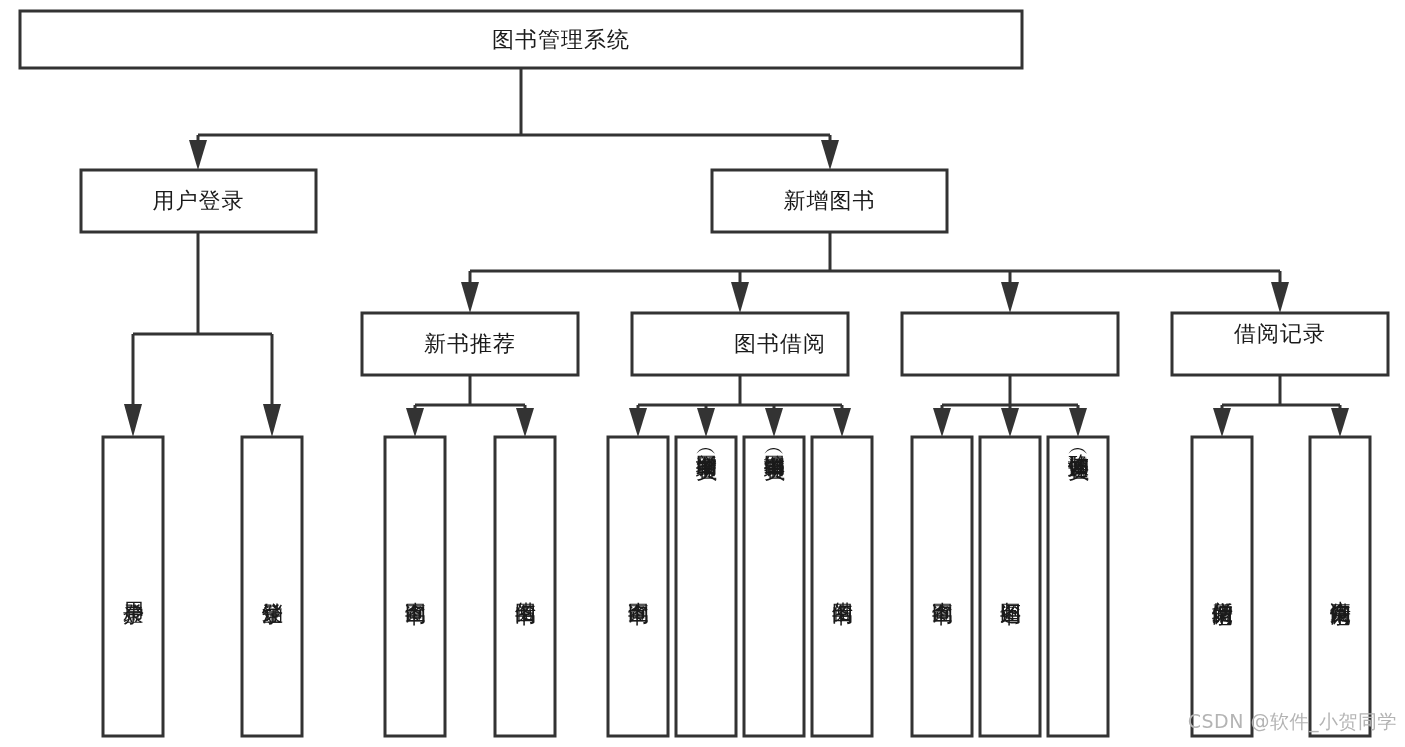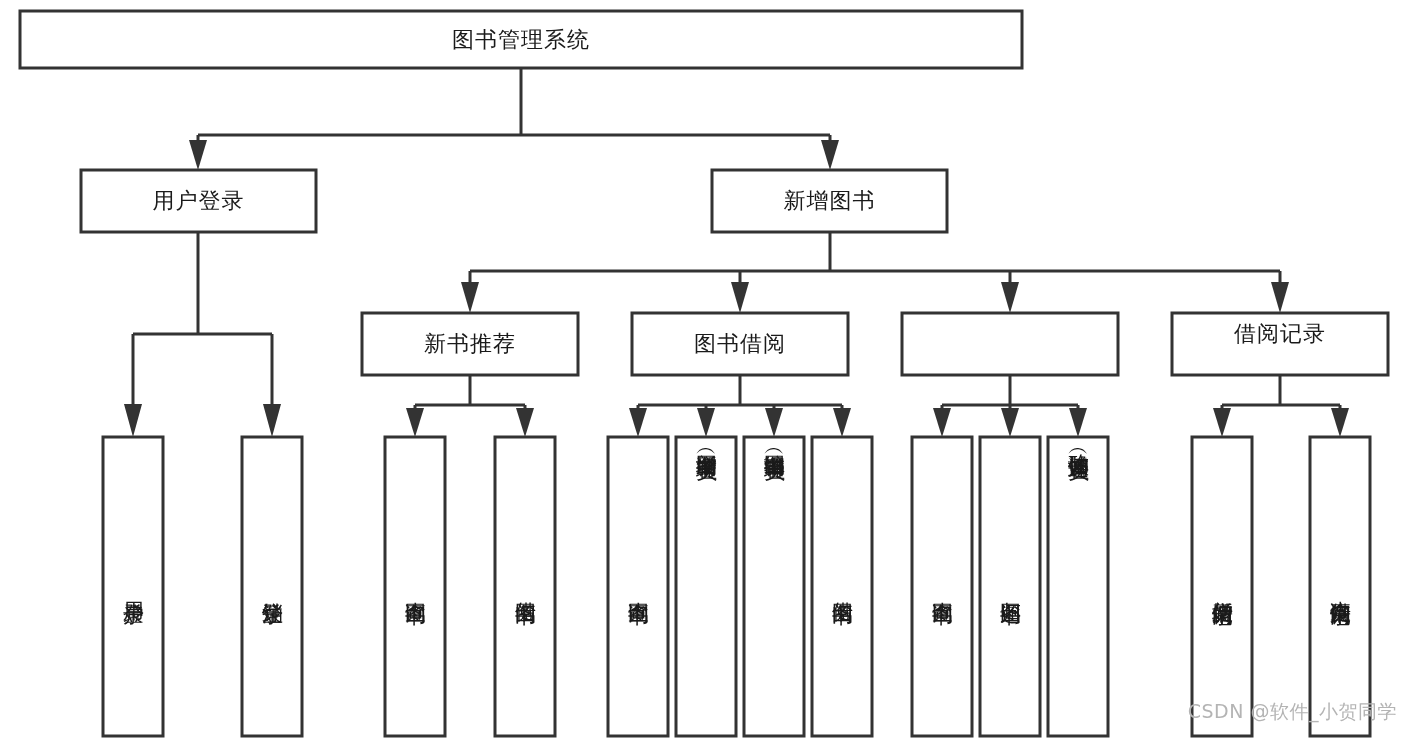--- a/index.html
+++ b/index.html
@@ -68,21 +68,21 @@
   .hlabel-text {
     font-family: "DejaVu Sans", "Liberation Sans", sans-serif;
     font-size: 22px;
     color: #1a1a1a;
     white-space: nowrap;
     letter-spacing: 1px;
   }
   .watermark {
     position: absolute;
     right: 8px;
-    bottom: 22px;
+    bottom: 12px;
     font-family: "DejaVu Sans", "Liberation Sans", sans-serif;
     font-size: 19px;
     color: #b4b4b4;
     white-space: nowrap;
     letter-spacing: 0.5px;
   }
 </style>
 </head>
 <body>
 
@@ -195,37 +195,37 @@
     <rect class="node-rect" x="812" y="437" width="60" height="299"></rect>
 
     <rect class="node-rect" x="912" y="437" width="60" height="299"></rect>
     <rect class="node-rect" x="980" y="437" width="60" height="299"></rect>
     <rect class="node-rect" x="1048" y="437" width="60" height="299"></rect>
 
     <rect class="node-rect" x="1192" y="437" width="60" height="299"></rect>
     <rect class="node-rect" x="1310" y="437" width="60" height="299"></rect>
   </svg>
 
-  <div class="hlabel-wrap" style="left:20px; top:11px; width:1002px; height:57px;">
+  <div class="hlabel-wrap" style="left:20px; top:11px; width:1002px; height:57px;padding-left:40px;">
     <span class="hlabel-text">图书管理系统</span>
   </div>
 
   <div class="hlabel-wrap" style="left:81px; top:170px; width:235px; height:62px;">
     <span class="hlabel-text">用户登录</span>
   </div>
 
   <div class="hlabel-wrap" style="left:712px; top:170px; width:235px; height:62px;">
     <span class="hlabel-text">新增图书</span>
   </div>
 
   <div class="hlabel-wrap" style="left:362px; top:313px; width:216px; height:62px;border-radius:15px;">
     <span class="hlabel-text">新书推荐</span>
   </div>
 
-  <div class="hlabel-wrap" style="left:632px; top:313px; width:216px; height:62px;">
+  <div class="hlabel-wrap" style="left:632px; top:313px; width:216px; height:62px;padding-left:40px;">
     <span class="hlabel-text">图书借阅</span>
   </div>
 
 
   <div class="hlabel-wrap" style="left:1172px; top:296px; width:216px; height:76px;">
     <span class="hlabel-text">借阅记录</span>
   </div>
 
   <div class="vlabel-wrap" style="left:103px; top:437px; width:60px; height:299px;">
     <span class="vlabel-text">用户登录</span>

